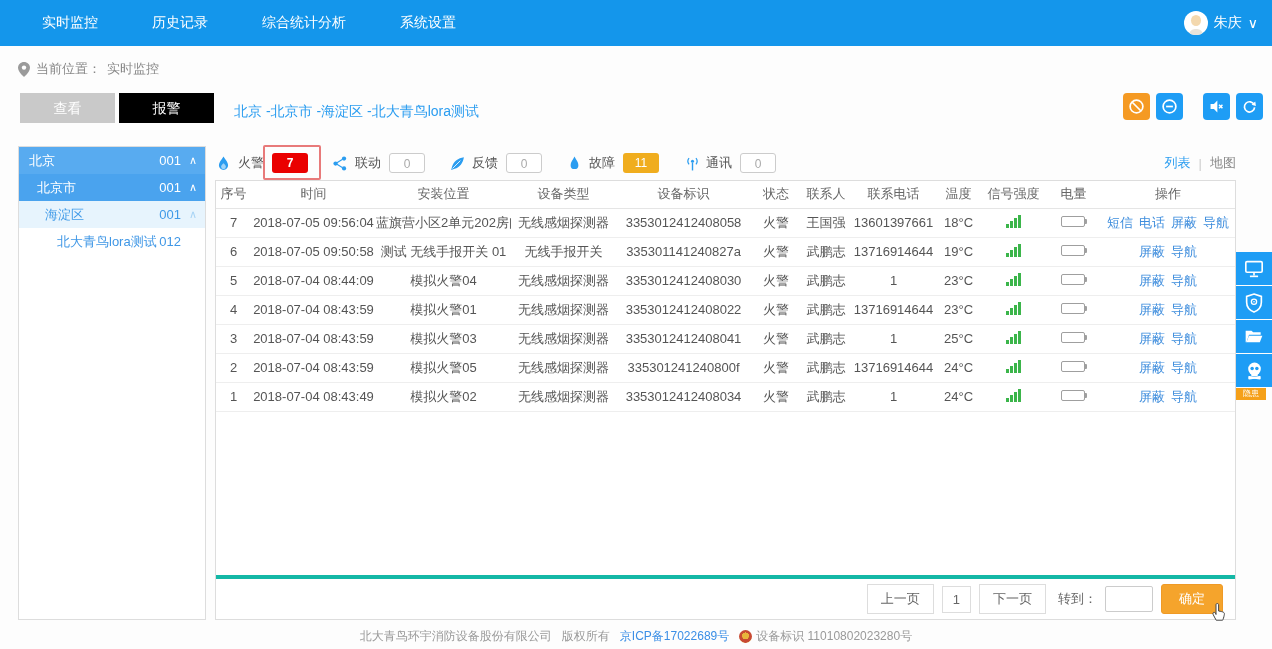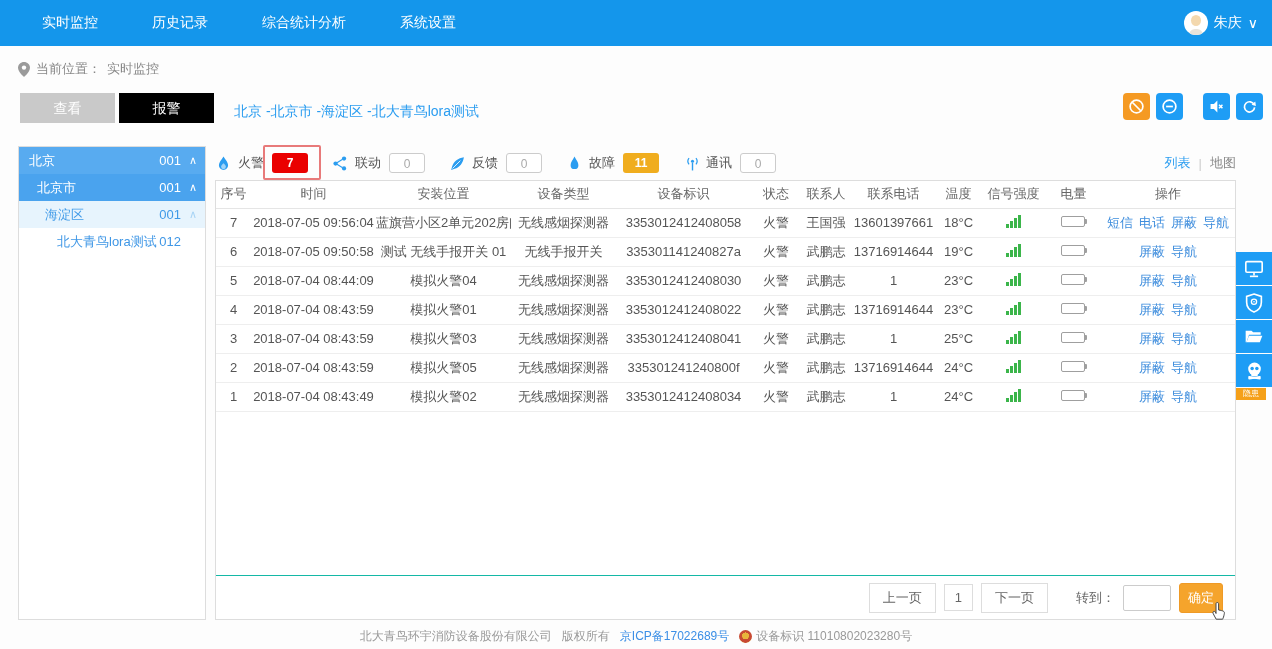--- a/index.html
+++ b/index.html
@@ -54,21 +54,21 @@
   
   .filterbar { position:absolute; top:146px; left:215px; right:36px; height:34px;
     display:flex; align-items:center; }
   .filter-item { display:flex; align-items:center; margin-right:24px; cursor:pointer; }
   .filter-item .f-icon { width:17px; height:17px; margin-right:6px; }
   .filter-item .f-label { font-size:13px; color:#555; margin-right:8px; white-space:nowrap; }
   .badge-wrap { position:relative; display:inline-block; }
   .badge { display:inline-block; min-width:36px; height:20px; line-height:20px; text-align:center;
     font-size:12px; border-radius:3px; }
   .badge.red { background:#ea0000; color:#fff; font-weight:bold; }
-  .badge.orange { background:#f0ad1e; color:#fff; font-weight:bold; }
+  .badge.orange { background:#f0ad1e; color:#fff; font-weight:normal; }
   .badge.gray { background:#fff; color:#aaa; border:1px solid #ccc; }
   .badge-wrap.selected::after { content:""; position:absolute; left:-9px; top:-8px; right:-13px; bottom:-7px;
     border:2px solid #e87a7a; border-radius:2px; pointer-events:none; }
   .viewtoggle { margin-left:auto; font-size:13px; display:flex; align-items:center; gap:8px; }
   .vt-link { cursor:pointer; } .vt-link.on { color:#2b9df0; } .vt-link.off { color:#888; }
   .vt-sep { color:#ccc; }
 
   
   .table-box { position:absolute; top:180px; left:215px; width:1021px; bottom:29px;
     background:#fff; border:1px solid #ddd; }
@@ -80,28 +80,28 @@
   td.status { color:#f6a12d; }
   .act-link { color:#3e8ddd; cursor:pointer; margin:0 3px; }
   .sigbars { display:inline-flex; align-items:flex-end; gap:1px; height:13px; }
   .sigbars i { display:block; width:3px; background:#3bb54a; }
   .battery { display:inline-flex; align-items:center; }
   .batt-body { width:24px; height:11px; border:1px solid #9f9f9f; border-radius:2px; padding:1px; }
   .batt-fill { width:100%; height:100%; background:#3bb54a; border-radius:1px; }
   .batt-nub { width:2px; height:5px; background:#9f9f9f; border-radius:0 1px 1px 0; }
 
   
-  .pagebar { position:absolute; left:0; right:0; bottom:0; height:44px; border-top:1px solid #14b8a6;
+  .pagebar { position:absolute; left:0; right:0; bottom:0; height:44px; border-top:4px solid #14b8a6;
     display:flex; align-items:center; justify-content:flex-end; padding-right:12px; gap:8px; font-size:13px; color:#666; }
   .pg-btn { border:1px solid #ddd; background:#fff; padding:5px 13px; font-size:13px; color:#666; cursor:pointer; }
   .pg-num { border:1px solid #ddd; background:#fff; padding:5px 10px; cursor:pointer; }
-  .goto-label { margin-left:20px; }
+  .goto-label { margin-left:4px; }
   .goto-input { width:48px; height:26px; border:1px solid #ccc; border-radius:2px; }
   .confirm-btn { position:relative; background:#f5a42c; border:1px solid #ef9a26; border-radius:3px;
-    color:#fff; font-size:13px; padding:5px 8px; cursor:pointer; }
+    color:#fff; font-size:13px; padding:5px 17px; cursor:pointer; }
   .cursor-hand { position:absolute; right:-4px; bottom:-12px; pointer-events:none; }
 
   
   .footer { position:absolute; bottom:4px; left:0; right:0; text-align:center; font-size:12px; color:#999;
     display:flex; justify-content:center; align-items:center; gap:10px; }
   .footer .icp { color:#3a8ee6; cursor:pointer; }
   .emblem { width:13px; height:13px; border-radius:50%; background:radial-gradient(circle at 50% 45%, #e8b43c 0 35%, #c84a32 36% 70%, #d9a23b 71%); display:inline-block; }
 
   
   .dock { position:absolute; right:0; top:252px; width:36px; z-index:5; }

